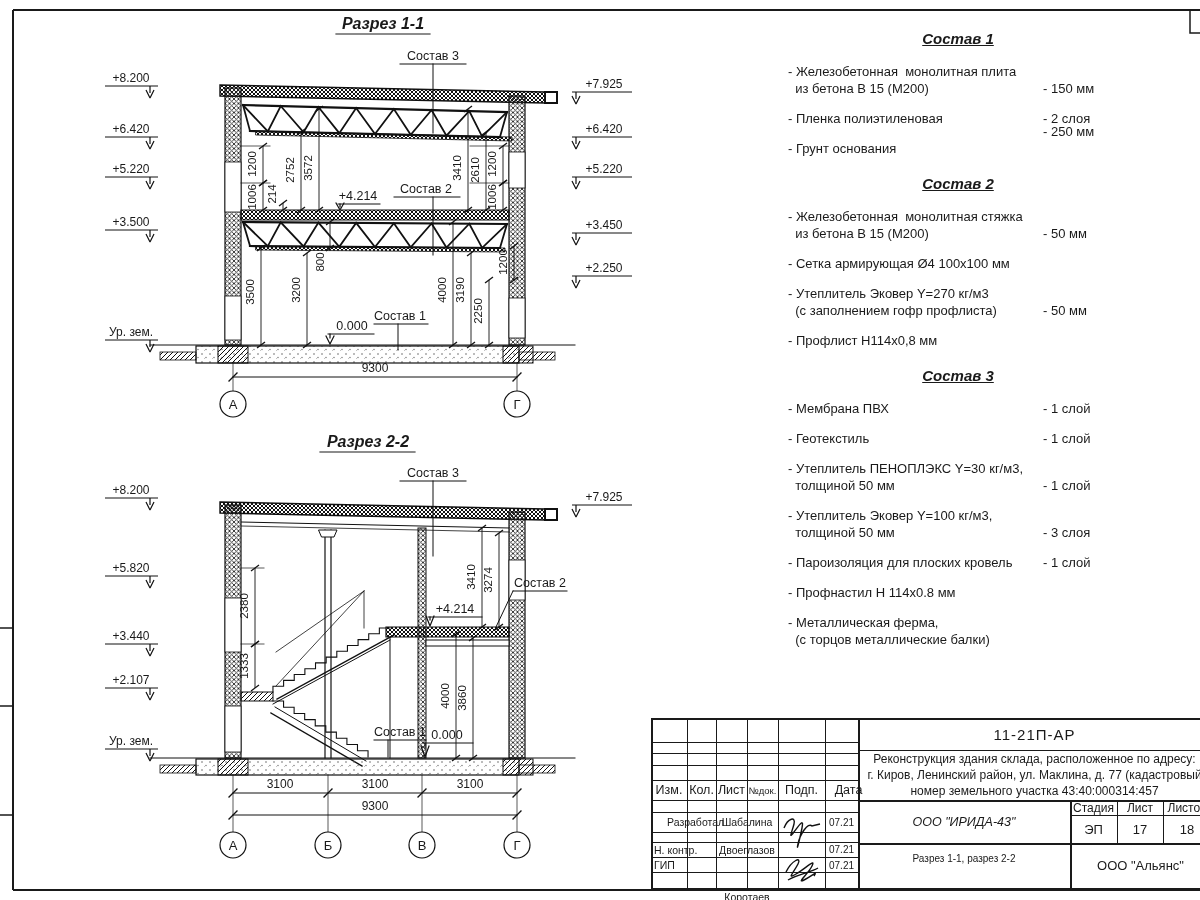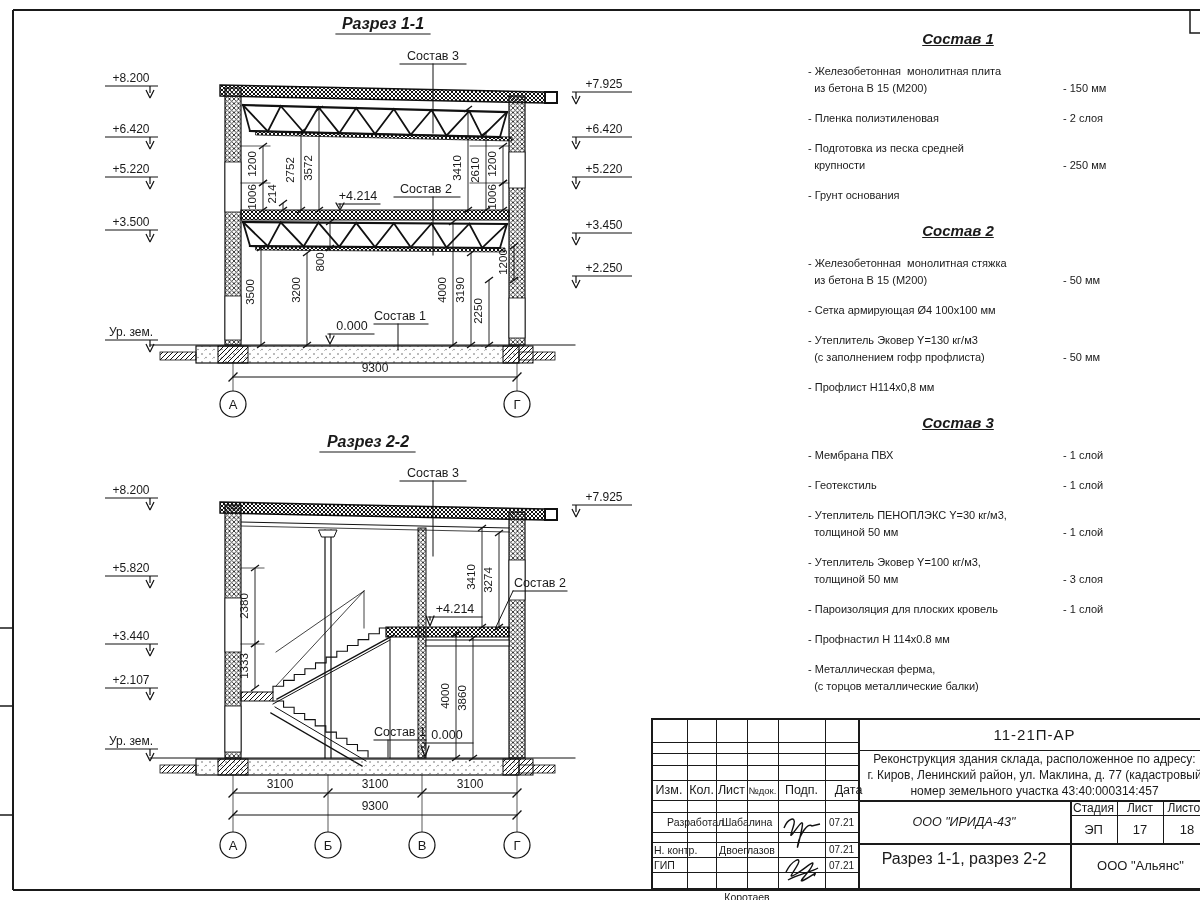--- a/index.html
+++ b/index.html
@@ -11,21 +11,21 @@
   svg text{font-family:"Liberation Sans", sans-serif;fill:#1a1a1a;}
   #drawing{position:absolute;left:0;top:0;}
   
   #compositions{position:absolute;left:788px;top:30px;width:412px;}
   .comp-block{margin:0 0 0 0;}
   .comp-block + .comp-block{margin-top:18px;}
   .comp-title{
     width:340px;text-align:center;font-size:15px;font-weight:bold;font-style:italic;
     text-decoration:underline;margin-bottom:16px;
   }
-  .comp-item{position:relative;margin-bottom:13px;font-size:11px;line-height:17px;margin-left:20px;}
+  .comp-item{position:relative;margin-bottom:13px;font-size:13px;line-height:17px;}
   .comp-item .nm{white-space:pre-wrap;max-width:258px;display:inline-block;vertical-align:bottom;}
   .comp-item .val{position:absolute;left:255px;bottom:0;white-space:nowrap;}
   
   #titleblock{position:absolute;left:651px;top:718px;width:560px;height:172px;}
   .tb-line{position:absolute;background:#1a1a1a;}
   .tb-cell{position:absolute;display:flex;align-items:center;justify-content:center;
            text-align:center;overflow:visible;white-space:nowrap;}
 </style>
 </head>
 <body>
@@ -450,30 +450,29 @@
       </g>
     </g>
 </svg>
 
 <div id="compositions">
     <div class="comp-block">
       <div class="comp-title">Состав 1</div>
       <div class="comp-item"><span class="nm">- Железобетонная  монолитная плита
   из бетона В 15 (М200)</span><span class="val">- 150 мм</span></div>
       <div class="comp-item"><span class="nm">- Пленка полиэтиленовая</span><span class="val">-  2 слоя</span></div>
-      <div class="comp-item"><span class="nm">- Подготовка из песка средней
-  крупности</span><span class="val">- 250 мм</span></div>
+      <div class="comp-item"><span class="val">- 250 мм</span></div>
       <div class="comp-item"><span class="nm">- Грунт основания</span></div>
     </div>
     <div class="comp-block">
       <div class="comp-title">Состав 2</div>
       <div class="comp-item"><span class="nm">- Железобетонная  монолитная стяжка
   из бетона В 15 (М200)</span><span class="val">- 50 мм</span></div>
       <div class="comp-item"><span class="nm">- Сетка армирующая Ø4 100х100 мм</span></div>
-      <div class="comp-item"><span class="nm">- Утеплитель Эковер Y=130 кг/м3
+      <div class="comp-item"><span class="nm">- Утеплитель Эковер Y=270 кг/м3
   (с заполнением гофр профлиста)</span><span class="val">- 50 мм</span></div>
       <div class="comp-item"><span class="nm">- Профлист Н114х0,8 мм</span></div>
     </div>
     <div class="comp-block">
       <div class="comp-title">Состав 3</div>
       <div class="comp-item"><span class="nm">- Мембрана ПВХ</span><span class="val">- 1 слой</span></div>
       <div class="comp-item"><span class="nm">- Геотекстиль</span><span class="val">- 1 слой</span></div>
       <div class="comp-item"><span class="nm">- Утеплитель ПЕНОПЛЭКС Y=30 кг/м3,
   толщиной 50 мм</span><span class="val">- 1 слой</span></div>
       <div class="comp-item"><span class="nm">- Утеплитель Эковер Y=100 кг/м3,
@@ -533,19 +532,19 @@
       <div>г. Киров, Ленинский район, ул. Маклина, д. 77 (кадастровый</div>
       <div>номер земельного участка 43:40:000314:457</div>
     </div>
     <div class="tb-cell" style="left: 207px; top: 82px; width: 212px; height: 43px; font-size: 12.5px; font-style: italic;">ООО "ИРИДА-43"</div>
     <div class="tb-cell" style="left: 419px; top: 82px; width: 47px; height: 15px; font-size: 12px;">Стадия</div>
     <div class="tb-cell" style="left: 466px; top: 82px; width: 46px; height: 15px; font-size: 12px;">Лист</div>
     <div class="tb-cell" style="left: 512px; top: 82px; width: 48px; height: 15px; font-size: 12px;">Листов</div>
     <div class="tb-cell" style="left: 419px; top: 97px; width: 47px; height: 28px; font-size: 13px;">ЭП</div>
     <div class="tb-cell" style="left: 466px; top: 97px; width: 46px; height: 28px; font-size: 13px;">17</div>
     <div class="tb-cell" style="left: 512px; top: 97px; width: 48px; height: 28px; font-size: 13px;">18</div>
-    <div class="tb-cell" style="left: 207px; top: 125px; width: 212px; height: 31px; font-size: 16px;">Разрез 1-1, разрез 2-2</div>
+    <div class="tb-cell" style="left: 207px; top: 125px; width: 212px; height: 31px; font-size: 10px;">Разрез 1-1, разрез 2-2</div>
     <div class="tb-cell" style="left: 419px; top: 125px; width: 141px; height: 45px; font-size: 13px;">ООО "Альянс"</div>
     <svg width="47" height="76" style="position: absolute; left: 127px; top: 92px; overflow: visible;">
       <path d="M6,18 C10,8 18,6 16,14 C14,22 10,30 16,22 C22,14 26,8 24,18 C22,28 18,44 20,34 C22,24 30,12 34,16 L42,14" fill="none" stroke="#111" stroke-width="1.4"></path>
       <path d="M8,62 C14,50 24,46 20,54 C16,62 8,70 18,64 C28,58 38,48 34,56 C30,64 18,74 26,70 C34,66 40,60 36,66 M10,70 C20,64 34,62 40,58" fill="none" stroke="#111" stroke-width="1.4"></path>
     </svg>
   </div>
 
 </body></html>

